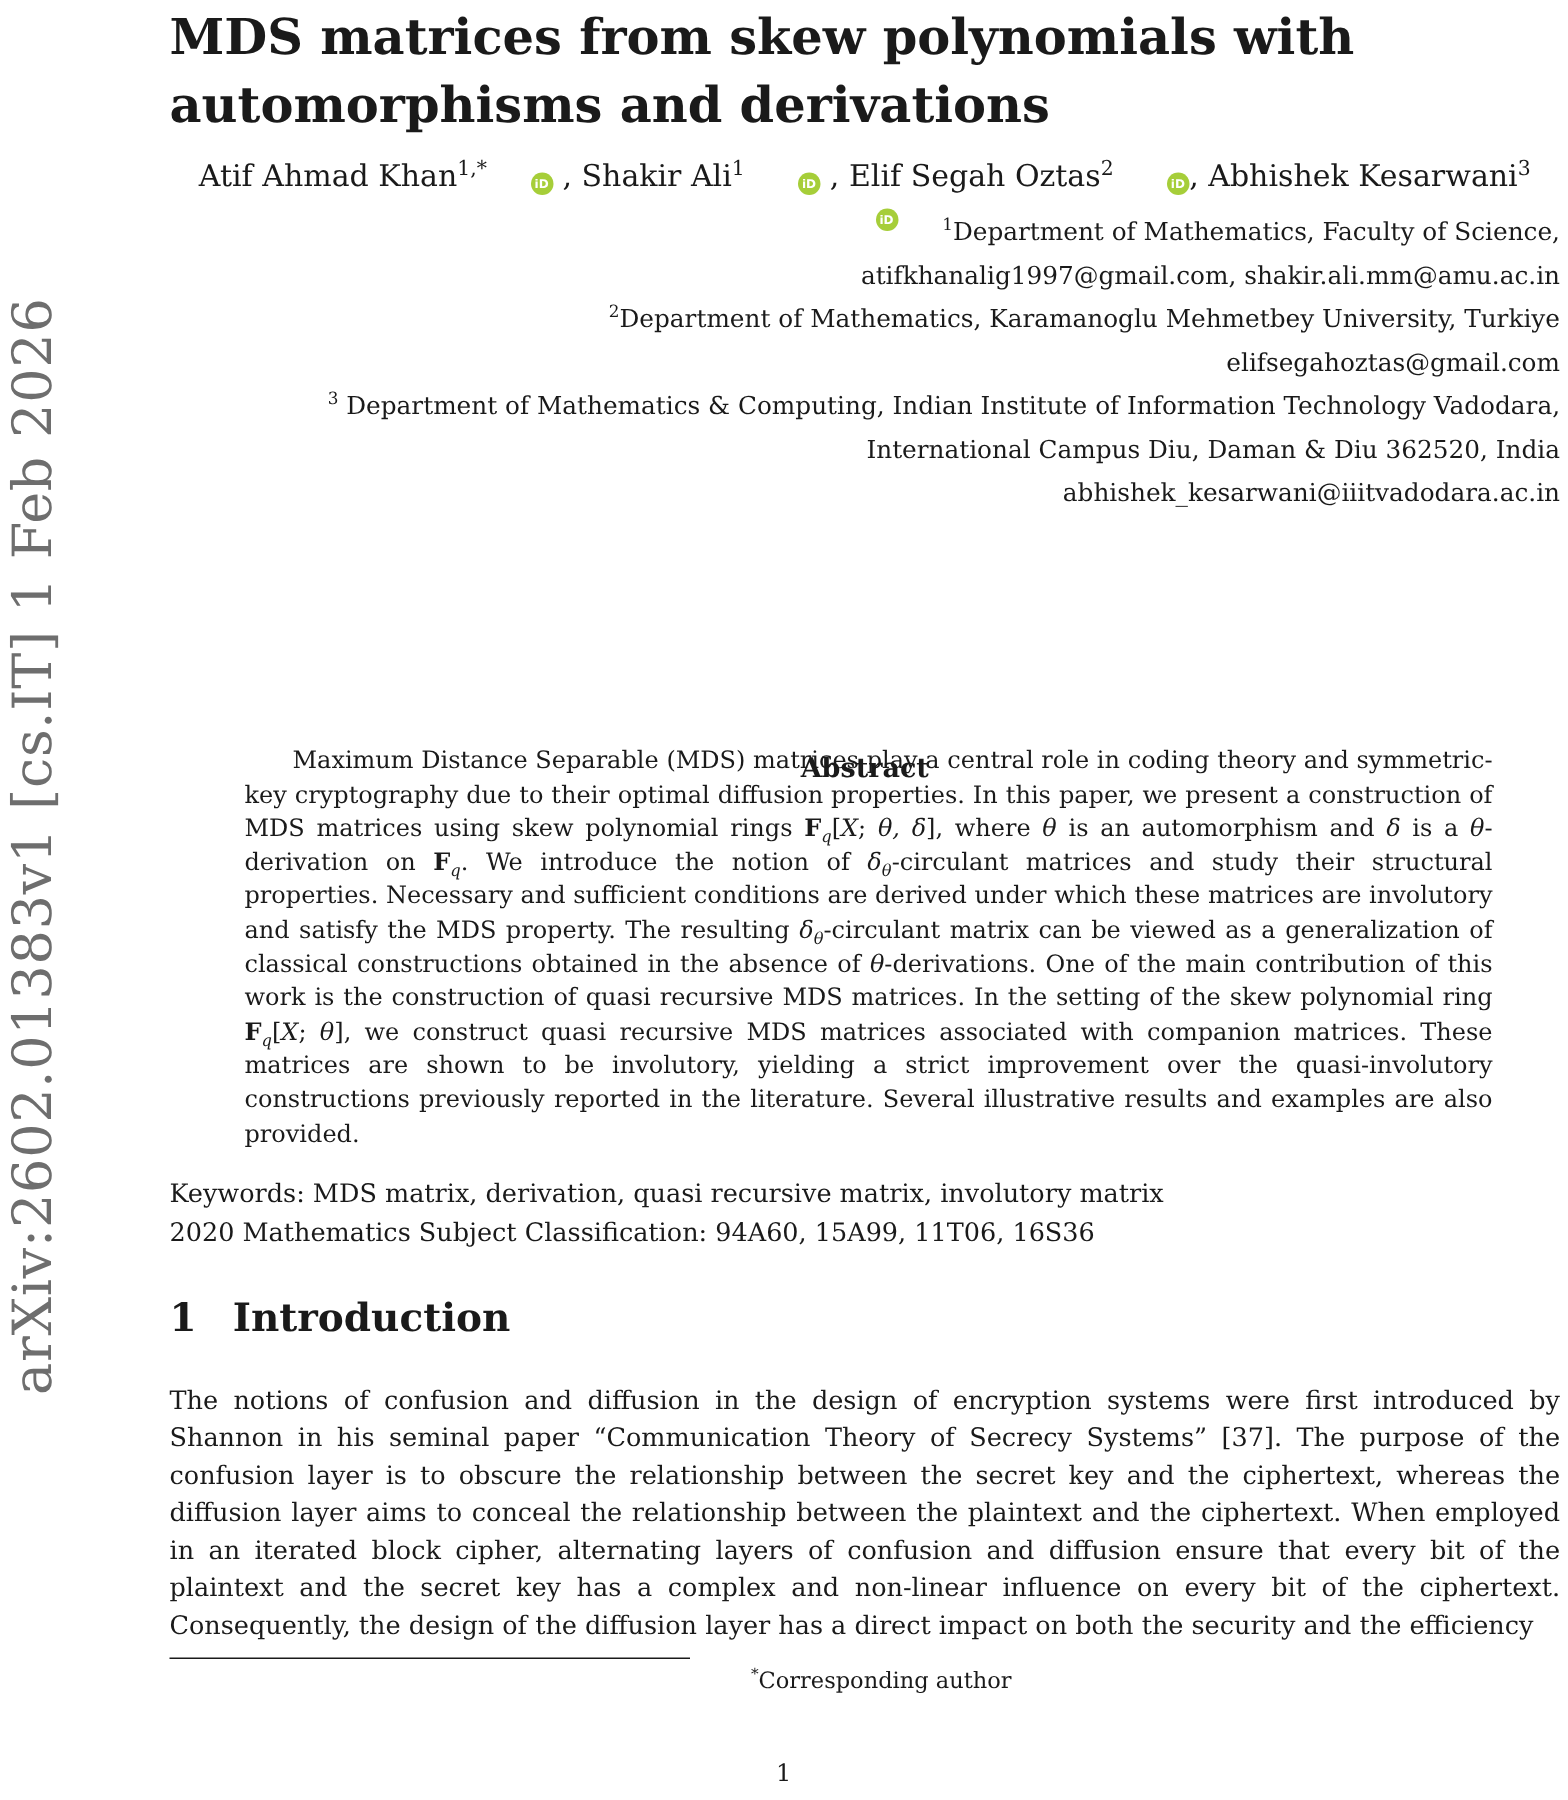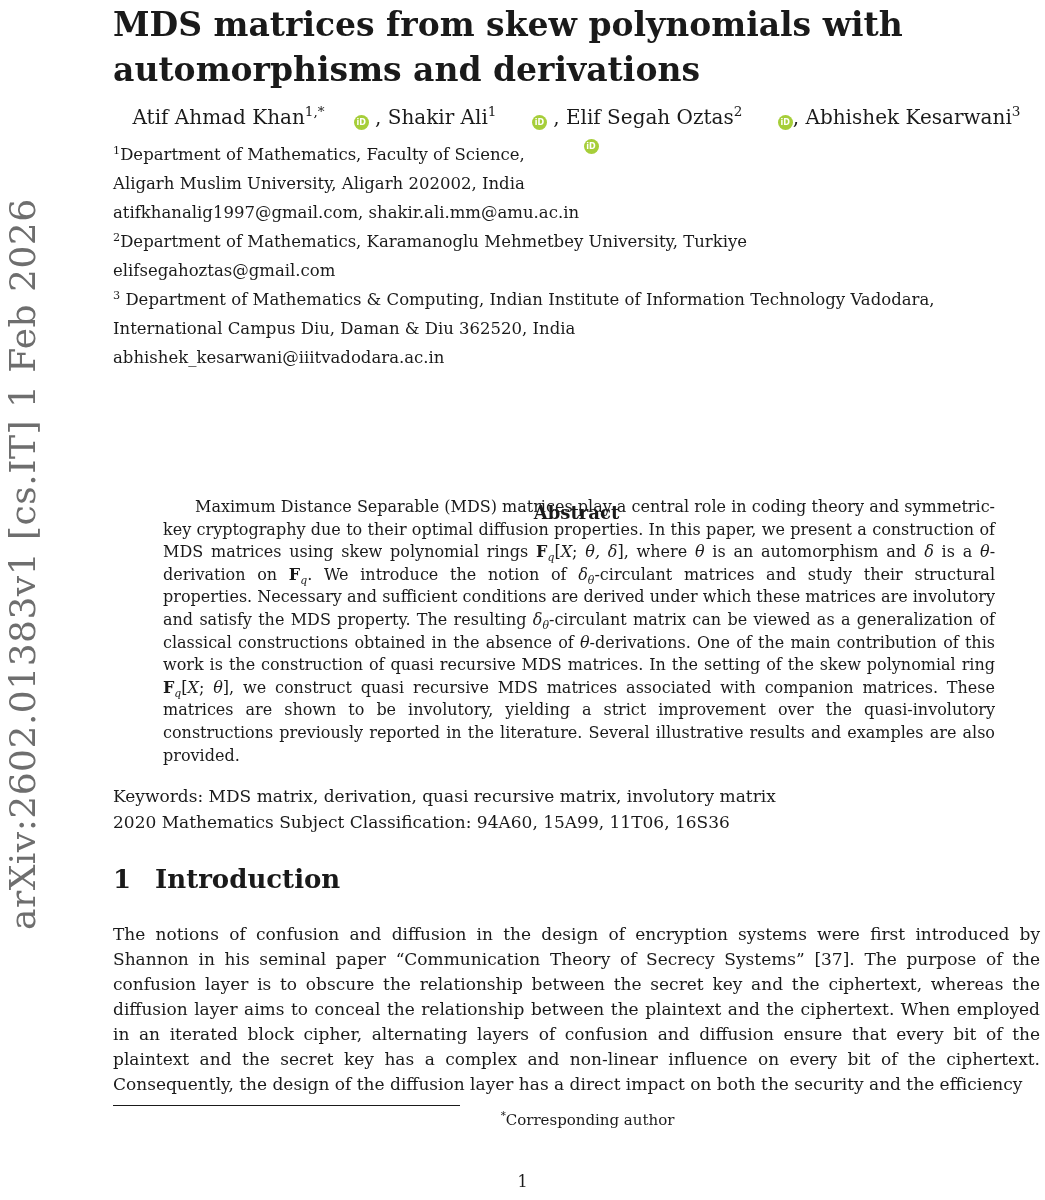--- a/index.html
+++ b/index.html
@@ -23,21 +23,21 @@
     white-space:nowrap;
     letter-spacing:0.5px;
   }
   .content { position:absolute; left:113px; top:0; width:927px; }
 
   .title-block { position:absolute; top:2px; left:0; width:100%; text-align:left; }
   .title-line { font-size:33px; font-weight:700; line-height:45px; }
 
   .authors { position:absolute; top:105px; left:0; width:100%; text-align:center; font-size:20px; }
 
-  .affiliations { position:absolute; top:140px; left:0; width:100%; text-align:left; font-size:16.5px; }
+  .affiliations { position:absolute; top:140px; left:0; width:100%; text-align:right; font-size:16.5px; }
   .affil-line { line-height:29px; }
 
   .abstract-head { position:absolute; top:466px; left:0; width:100%; text-align:center; font-size:18px; font-weight:700;margin-top:36px; }
   .abstract-body {
     position:absolute; top:496px; left:50px; width:832px;
     font-size:16px; line-height:22.6px;
     text-align:justify; text-indent:32px;
   }
 
   .keywords-block { position:absolute; top:783px; left:0; width:100%; font-size:17px; }
@@ -85,21 +85,20 @@
 
     <div class="title-block">
       <div class="title-line">MDS matrices from skew polynomials with</div>
       <div class="title-line">automorphisms and derivations</div>
     </div>
 
     <div class="authors"><span>Atif Ahmad Khan</span><span class="s-sup">1,*</span><span class="orcid-icon">iD</span><span> , Shakir Ali</span><span class="s-sup">1</span><span> </span><span class="orcid-icon">iD</span><span> , Elif Segah Oztas</span><span class="s-sup">2</span><span> </span><span class="orcid-icon">iD</span><span>, Abhishek Kesarwani</span><span class="s-sup">3</span><span> </span><span class="orcid-icon">iD</span></div>
 
     <div class="affiliations">
       <div class="affil-line"><span class="s-sup">1</span><span>Department of Mathematics, Faculty of Science,</span></div>
-      <div class="affil-line"><span>Aligarh Muslim University, Aligarh 202002, India</span></div>
       <div class="affil-line"><span>atifkhanalig1997@gmail.com, shakir.ali.mm@amu.ac.in</span></div>
       <div class="affil-line"><span class="s-sup">2</span><span>Department of Mathematics, Karamanoglu Mehmetbey University, Turkiye</span></div>
       <div class="affil-line"><span>elifsegahoztas@gmail.com</span></div>
       <div class="affil-line"><span class="s-sup">3</span><span> Department of Mathematics &amp; Computing, Indian Institute of Information Technology Vadodara,</span></div>
       <div class="affil-line"><span>International Campus Diu, Daman &amp; Diu 362520, India</span></div>
       <div class="affil-line"><span>abhishek_kesarwani@iiitvadodara.ac.in</span></div>
     </div>
 
     <div class="abstract-head">Abstract</div>
     <div class="abstract-body"><span>Maximum Distance Separable (MDS) matrices play a central role in coding theory and symmetric-key cryptography due to their optimal diffusion properties. In this paper, we present a construction of MDS matrices using skew polynomial rings </span><span class="s-bb">F</span><span class="s-msub">q</span><span>[</span><span class="s-mi">X</span><span>; </span><span class="s-mi">θ, δ</span><span>]</span><span>, where </span><span class="s-mi">θ</span><span> is an automorphism and </span><span class="s-mi">δ</span><span> is a </span><span class="s-mi">θ</span><span>-derivation on </span><span class="s-bb">F</span><span class="s-msub">q</span><span>. We introduce the notion of </span><span class="s-mi">δ</span><span class="s-msub">θ</span><span>-circulant matrices and study their structural properties. Necessary and sufficient conditions are derived under which these matrices are involutory and satisfy the MDS property. The resulting </span><span class="s-mi">δ</span><span class="s-msub">θ</span><span>-circulant matrix can be viewed as a generalization of classical constructions obtained in the absence of </span><span class="s-mi">θ</span><span>-derivations. One of the main contribution of this work is the construction of quasi recursive MDS matrices. In the setting of the skew polynomial ring </span><span class="s-bb">F</span><span class="s-msub">q</span><span>[</span><span class="s-mi">X</span><span>; </span><span class="s-mi">θ</span><span>]</span><span>, we construct quasi recursive MDS matrices associated with companion matrices. These matrices are shown to be involutory, yielding a strict improvement over the quasi-involutory constructions previously reported in the literature. Several illustrative results and examples are also provided.</span></div>

